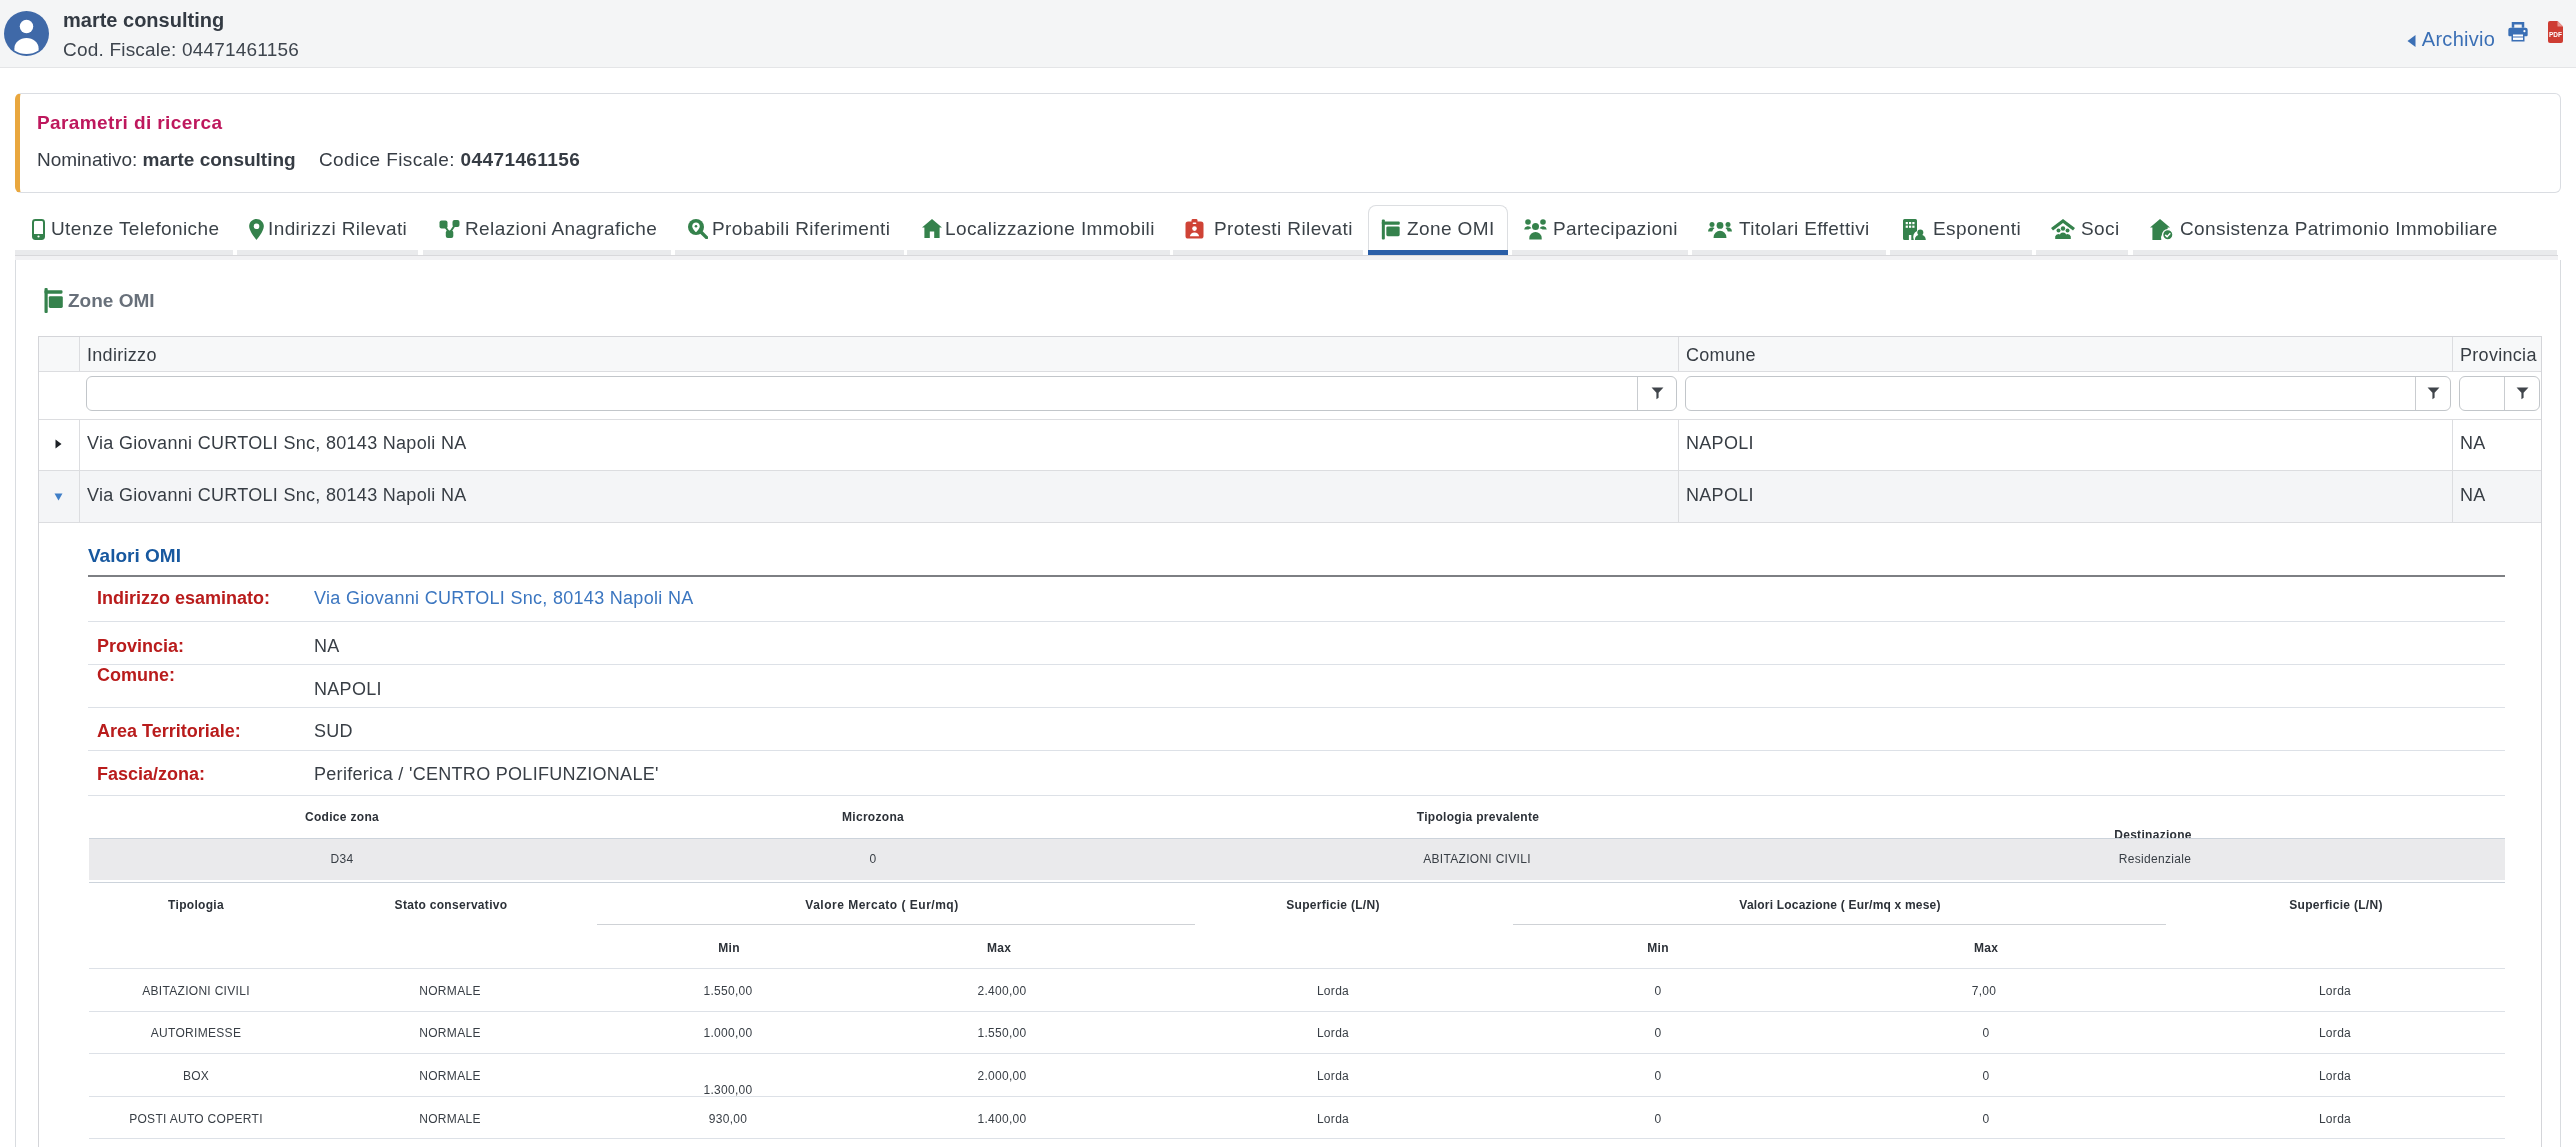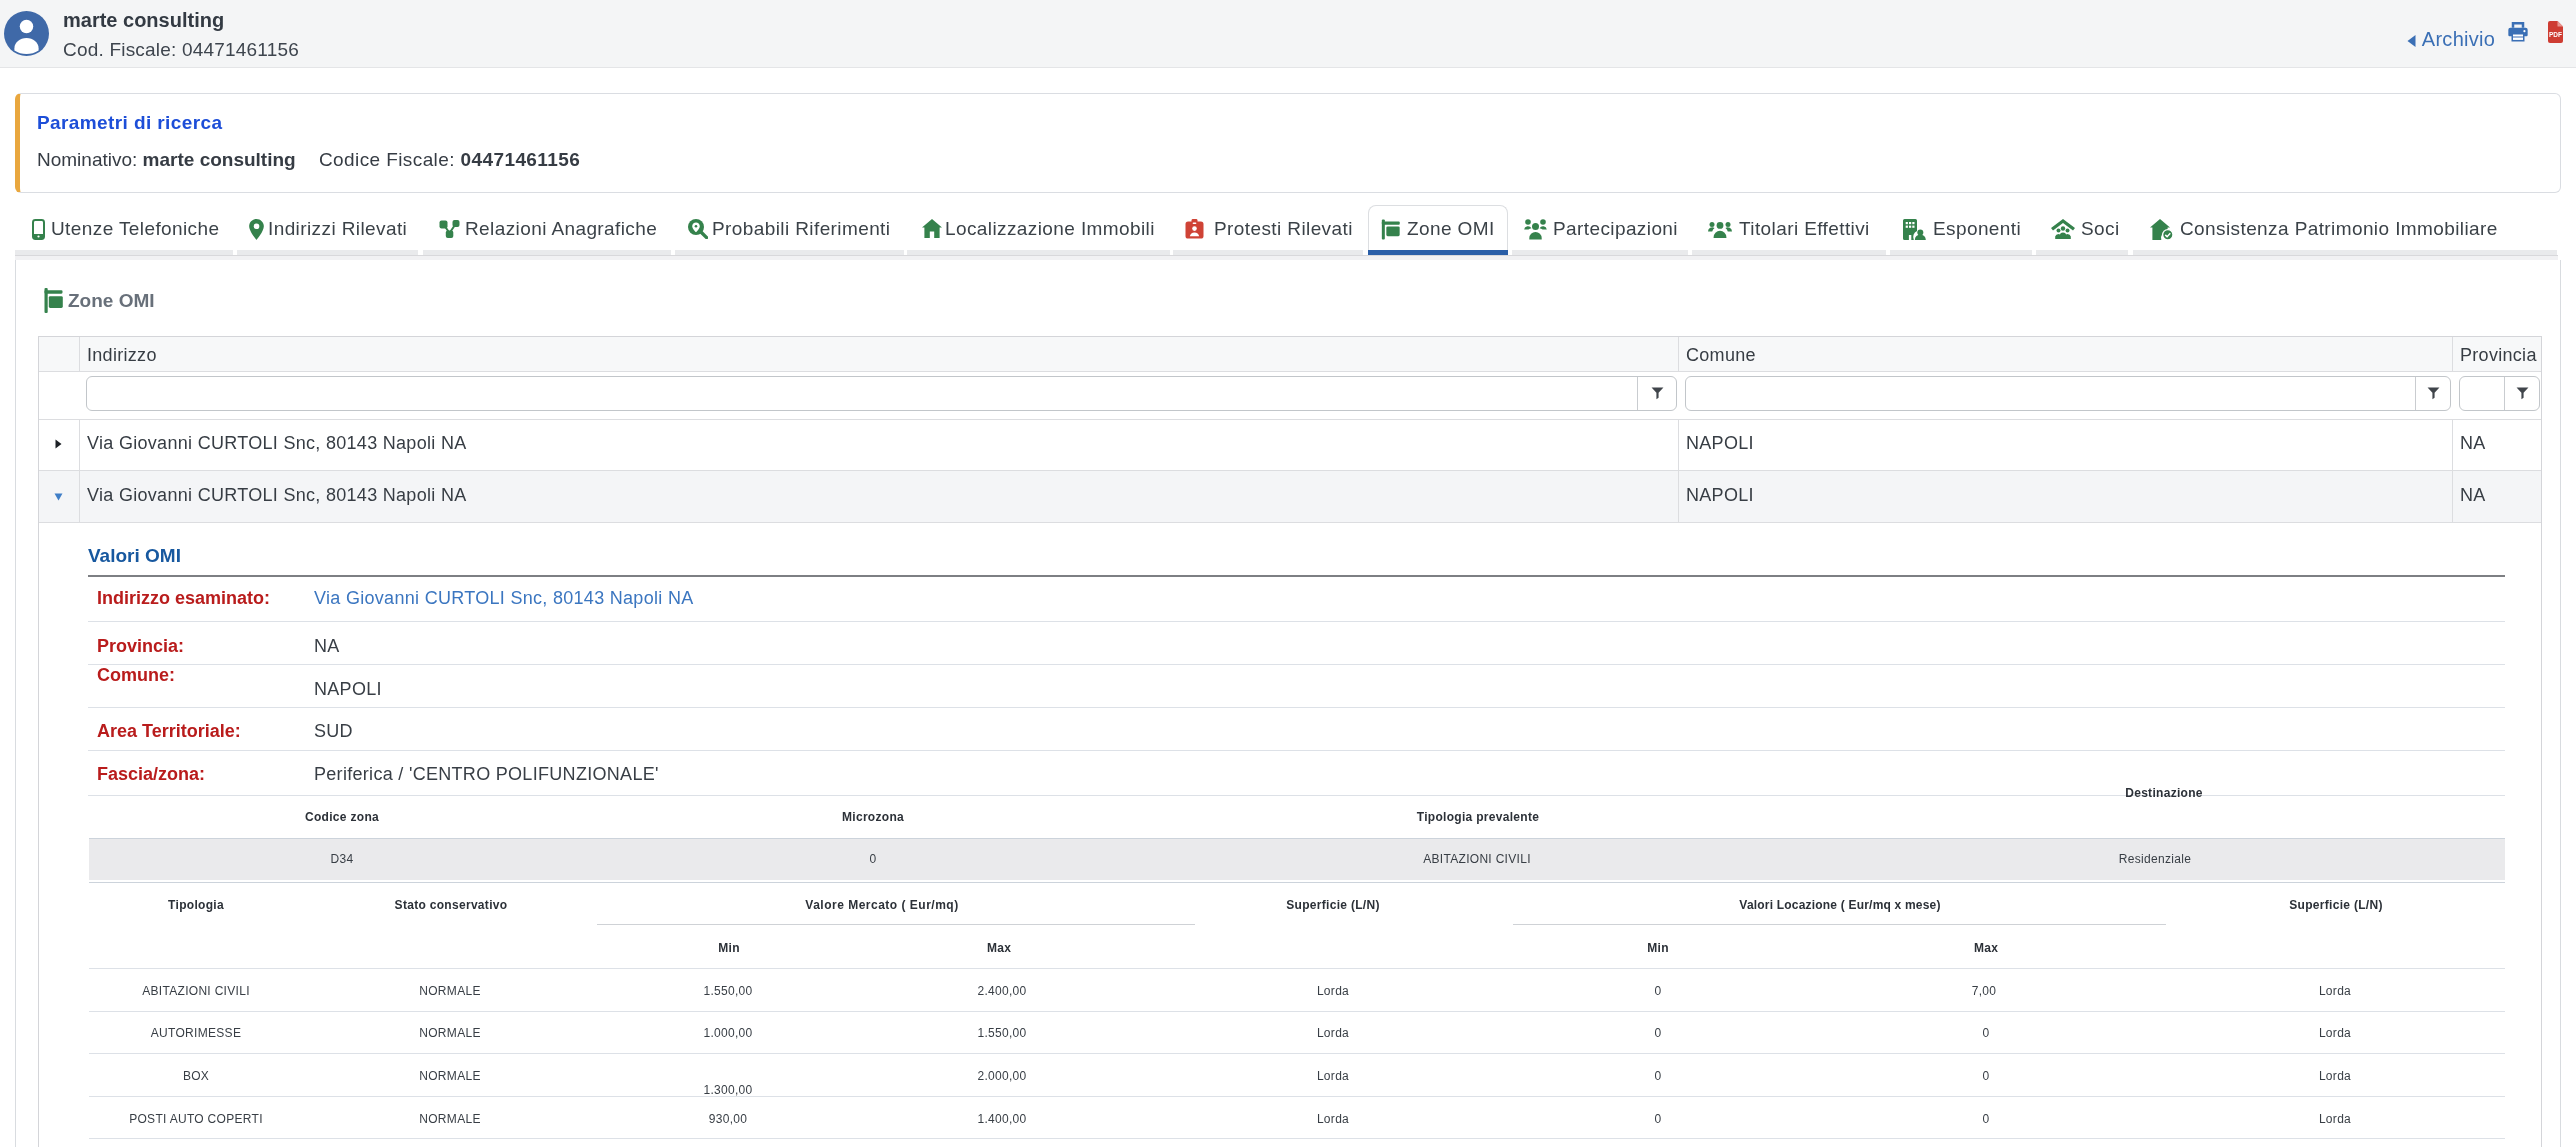--- a/index.html
+++ b/index.html
@@ -36,21 +36,21 @@
     <rect x="6" y="17.4" width="12" height="1.2" fill="#3a6fb5"></rect>
     <circle cx="19.7" cy="11" r="1.3" fill="#fff"></circle>
   </svg>
   <svg class="abs" style="left:2548px;top:21px;" width="15" height="22" viewBox="0 0 15 22">
     <path fill="#ce3c32" d="M2 0 H9.5 L15 5.5 V20 A2 2 0 0 1 13 22 H2 A2 2 0 0 1 0 20 V2 A2 2 0 0 1 2 0 Z"></path>
     <path fill="#e8958f" d="M9.5 0 L15 5.5 H9.5 Z"></path>
     <text x="7.4" y="15.5" font-size="6.5" font-weight="bold" fill="#fff" text-anchor="middle" font-family="Liberation Sans, sans-serif">PDF</text>
   </svg>
 
   <div class="abs" style="left:15px;top:93px;width:2546px;height:100px;background:#fff;border:1px solid #dadde2;border-left:5px solid #e9a73e;border-radius:6px;"></div>
-  <div class="txt" style="left:37px;top:112px;font-size:19px;letter-spacing:0.4px;font-weight:bold;color:#1d4ed8;">Parametri di ricerca</div>
+  <div class="txt" style="left:37px;top:112px;font-size:19px;letter-spacing:0.4px;font-weight:bold;color:#be185d;">Parametri di ricerca</div>
   <div class="txt" style="left:37px;top:149px;font-size:19px;color:#363c44;">Nominativo: <b>marte consulting</b></div>
   <div class="txt" style="left:319px;top:149px;font-size:19px;letter-spacing:0.4px;color:#363c44;">Codice Fiscale: <b>04471461156</b></div>
 
   <style>
     .tabu { position:absolute; top:250px; height:5px; background:#e9eaec; }
     .tabt { position:absolute; top:218px; height:22px; line-height:22px; font-size:19px; letter-spacing:0.4px; color:#3b4248; white-space:nowrap; }
     .tabi { position:absolute; top:219px; }
   </style>
   <div id="tabs">
     <div class="tabu" style="left:15px;width:218px;"></div>
@@ -289,21 +289,21 @@
     <div class="dlab" style="top:720px;">Area Territoriale:</div>
     <div class="dval" style="top:720px;">SUD</div>
     <div class="drule" style="top:750px;"></div>
     <div class="dlab" style="top:763px;">Fascia/zona:</div>
     <div class="dval" style="top:763px;">Periferica / 'CENTRO POLIFUNZIONALE'</div>
     <div class="drule" style="top:795px;"></div>
 
     <div class="tc tch" style="left:342px;top:806px;">Codice zona</div>
     <div class="tc tch" style="left:873px;top:806px;">Microzona</div>
     <div class="tc tch" style="left:1478px;top:806px;">Tipologia prevalente</div>
-    <div class="tc tch" style="left:2153px;top:782px;margin-left:11px;">Destinazione</div>
+    <div class="tc tch" style="left:2153px;top:824px;">Destinazione</div>
 
     <div class="abs" style="left:89px;top:838px;width:2416px;height:42px;background:#eaeaec;border-top:1px solid #ccd3db;"></div>
     <div class="tc" style="left:342px;top:848px;">D34</div>
     <div class="tc" style="left:873px;top:848px;">0</div>
     <div class="tc" style="left:1477px;top:848px;">ABITAZIONI CIVILI</div>
     <div class="tc" style="left:2155px;top:848px;">Residenziale</div>
     <div class="drule" style="top:882px;background:#ccd3db;left:89px;width:2416px;"></div>
 
     <div class="tc tch" style="left:196px;top:894px;">Tipologia</div>
     <div class="tc tch" style="left:451px;top:894px;">Stato conservativo</div>

